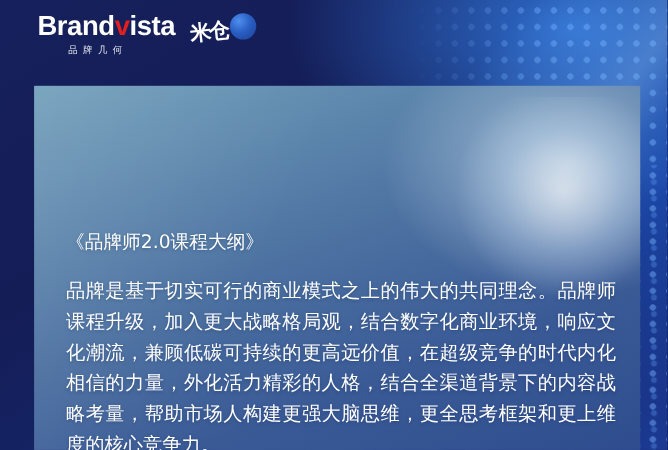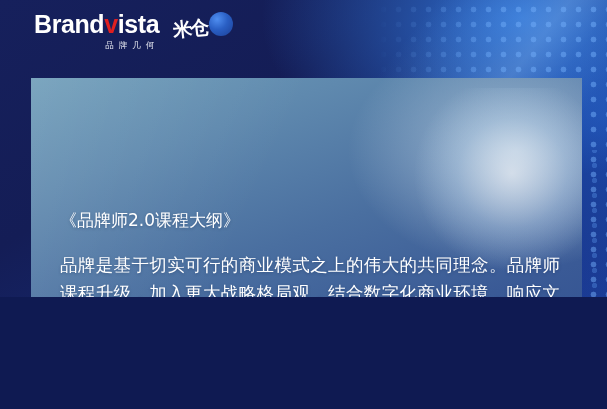--- a/index.html
+++ b/index.html
@@ -3,21 +3,21 @@
 <meta charset="utf-8">
 <style>
   html, body {
     margin: 0;
     padding: 0;
     background: #0f1a52;
   }
   #poster {
     position: relative;
     width: 607px;
-    height: 297px;
+    height: 409px;
     overflow: hidden;
     font-family: "Liberation Sans", "DejaVu Sans", sans-serif;
     background: #141f5e;
   }
 
   
   .bg-base {
     position: absolute;
     inset: 0;
     background:
@@ -87,21 +87,21 @@
     color: #ffffff;
     line-height: 1;
     white-space: nowrap;
   }
   .logo-word .v-red { color: #e02020; }
   .logo-sub {
     margin-top: 3px;
     font-size: 8.5px;
     letter-spacing: 5px;
     color: #e8eaf2;
-    text-align: right;
+    text-align: left;
     white-space: nowrap;
     padding-left: 28px;
     font-family: "DejaVu Sans", "Liberation Sans", sans-serif;
   }
   .logo-mark {
     position: relative;
     margin-left: 14px;
     width: 62px;
     height: 36px;
   }

